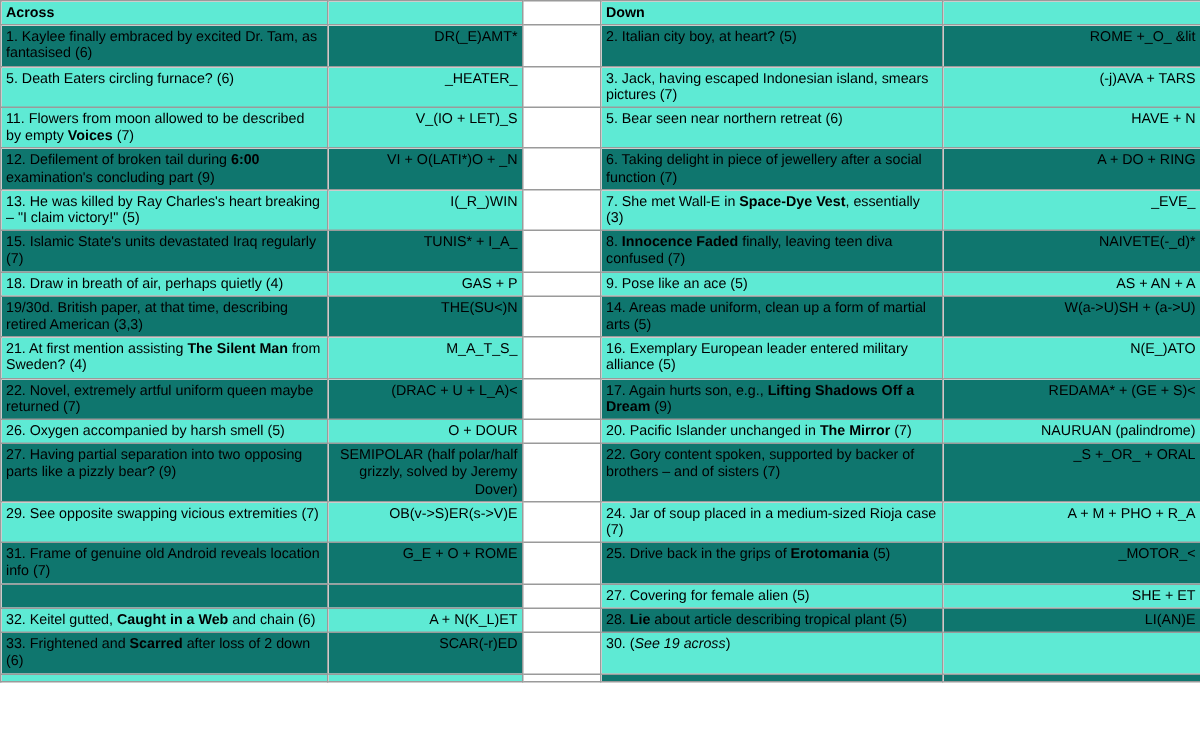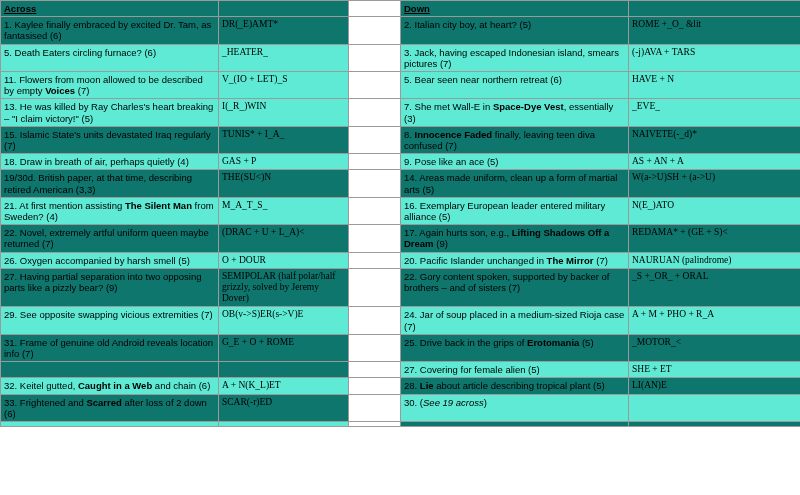--- a/index.html
+++ b/index.html
@@ -33,24 +33,23 @@
   col.c-gap    { width: 52px; }
   col.c-clue2  { width: 228px; }
   col.c-ans2   { width: 172px; }
 
   td.shade { background: #5eead4; }
   td.white { background: #0f766e; }
   td.gap   { background: #ffffff; border-left: 1px solid #9a9a9a; border-right: 1px solid #9a9a9a; }
 
   td.header {
     font-weight: bold;
-    background: #0f766e;
-    text-decoration: underline;
+    background: #5eead4;
   }
-  .ansmono { font-family: Liberation Serif, serif; }
+  .ansmono { font-family: Liberation Sans, sans-serif; text-align: right; }
 </style>
 </head>
 <body>
 
 <table class="grid">
   <colgroup>
     <col class="c-clue">
       <col class="c-ans">
       <col class="c-gap">
       <col class="c-clue2">
@@ -77,20 +76,27 @@
         <td class="gap"></td>
         <td class="shade">3. Jack, having escaped Indonesian island, smears pictures (7)</td>
         <td class="shade ansmono">(-j)AVA + TARS</td>
       </tr>
       <tr>
         <td class="shade">11. Flowers from moon allowed to be described by empty <b>Voices</b> (7)</td>
         <td class="shade ansmono">V_(IO + LET)_S</td>
         <td class="gap"></td>
         <td class="shade">5. Bear seen near northern retreat (6)</td>
         <td class="shade ansmono">HAVE + N</td>
+      </tr>
+      <tr>
+        <td class="white">12. Defilement of broken tail during <b>6:00</b> examination's concluding part (9)</td>
+        <td class="white ansmono">VI + O(LATI*)O + _N</td>
+        <td class="gap"></td>
+        <td class="white">6. Taking delight in piece of jewellery after a social function (7)</td>
+        <td class="white ansmono">A + DO + RING</td>
       </tr>
       <tr>
         <td class="shade">13. He was killed by Ray Charles's heart breaking – "I claim victory!" (5)</td>
         <td class="shade ansmono">I(_R_)WIN</td>
         <td class="gap"></td>
         <td class="shade">7. She met Wall-E in <b>Space-Dye Vest</b>, essentially (3)</td>
         <td class="shade ansmono">_EVE_</td>
       </tr>
       <tr>
         <td class="white">15. Islamic State's units devastated Iraq regularly (7)</td>

